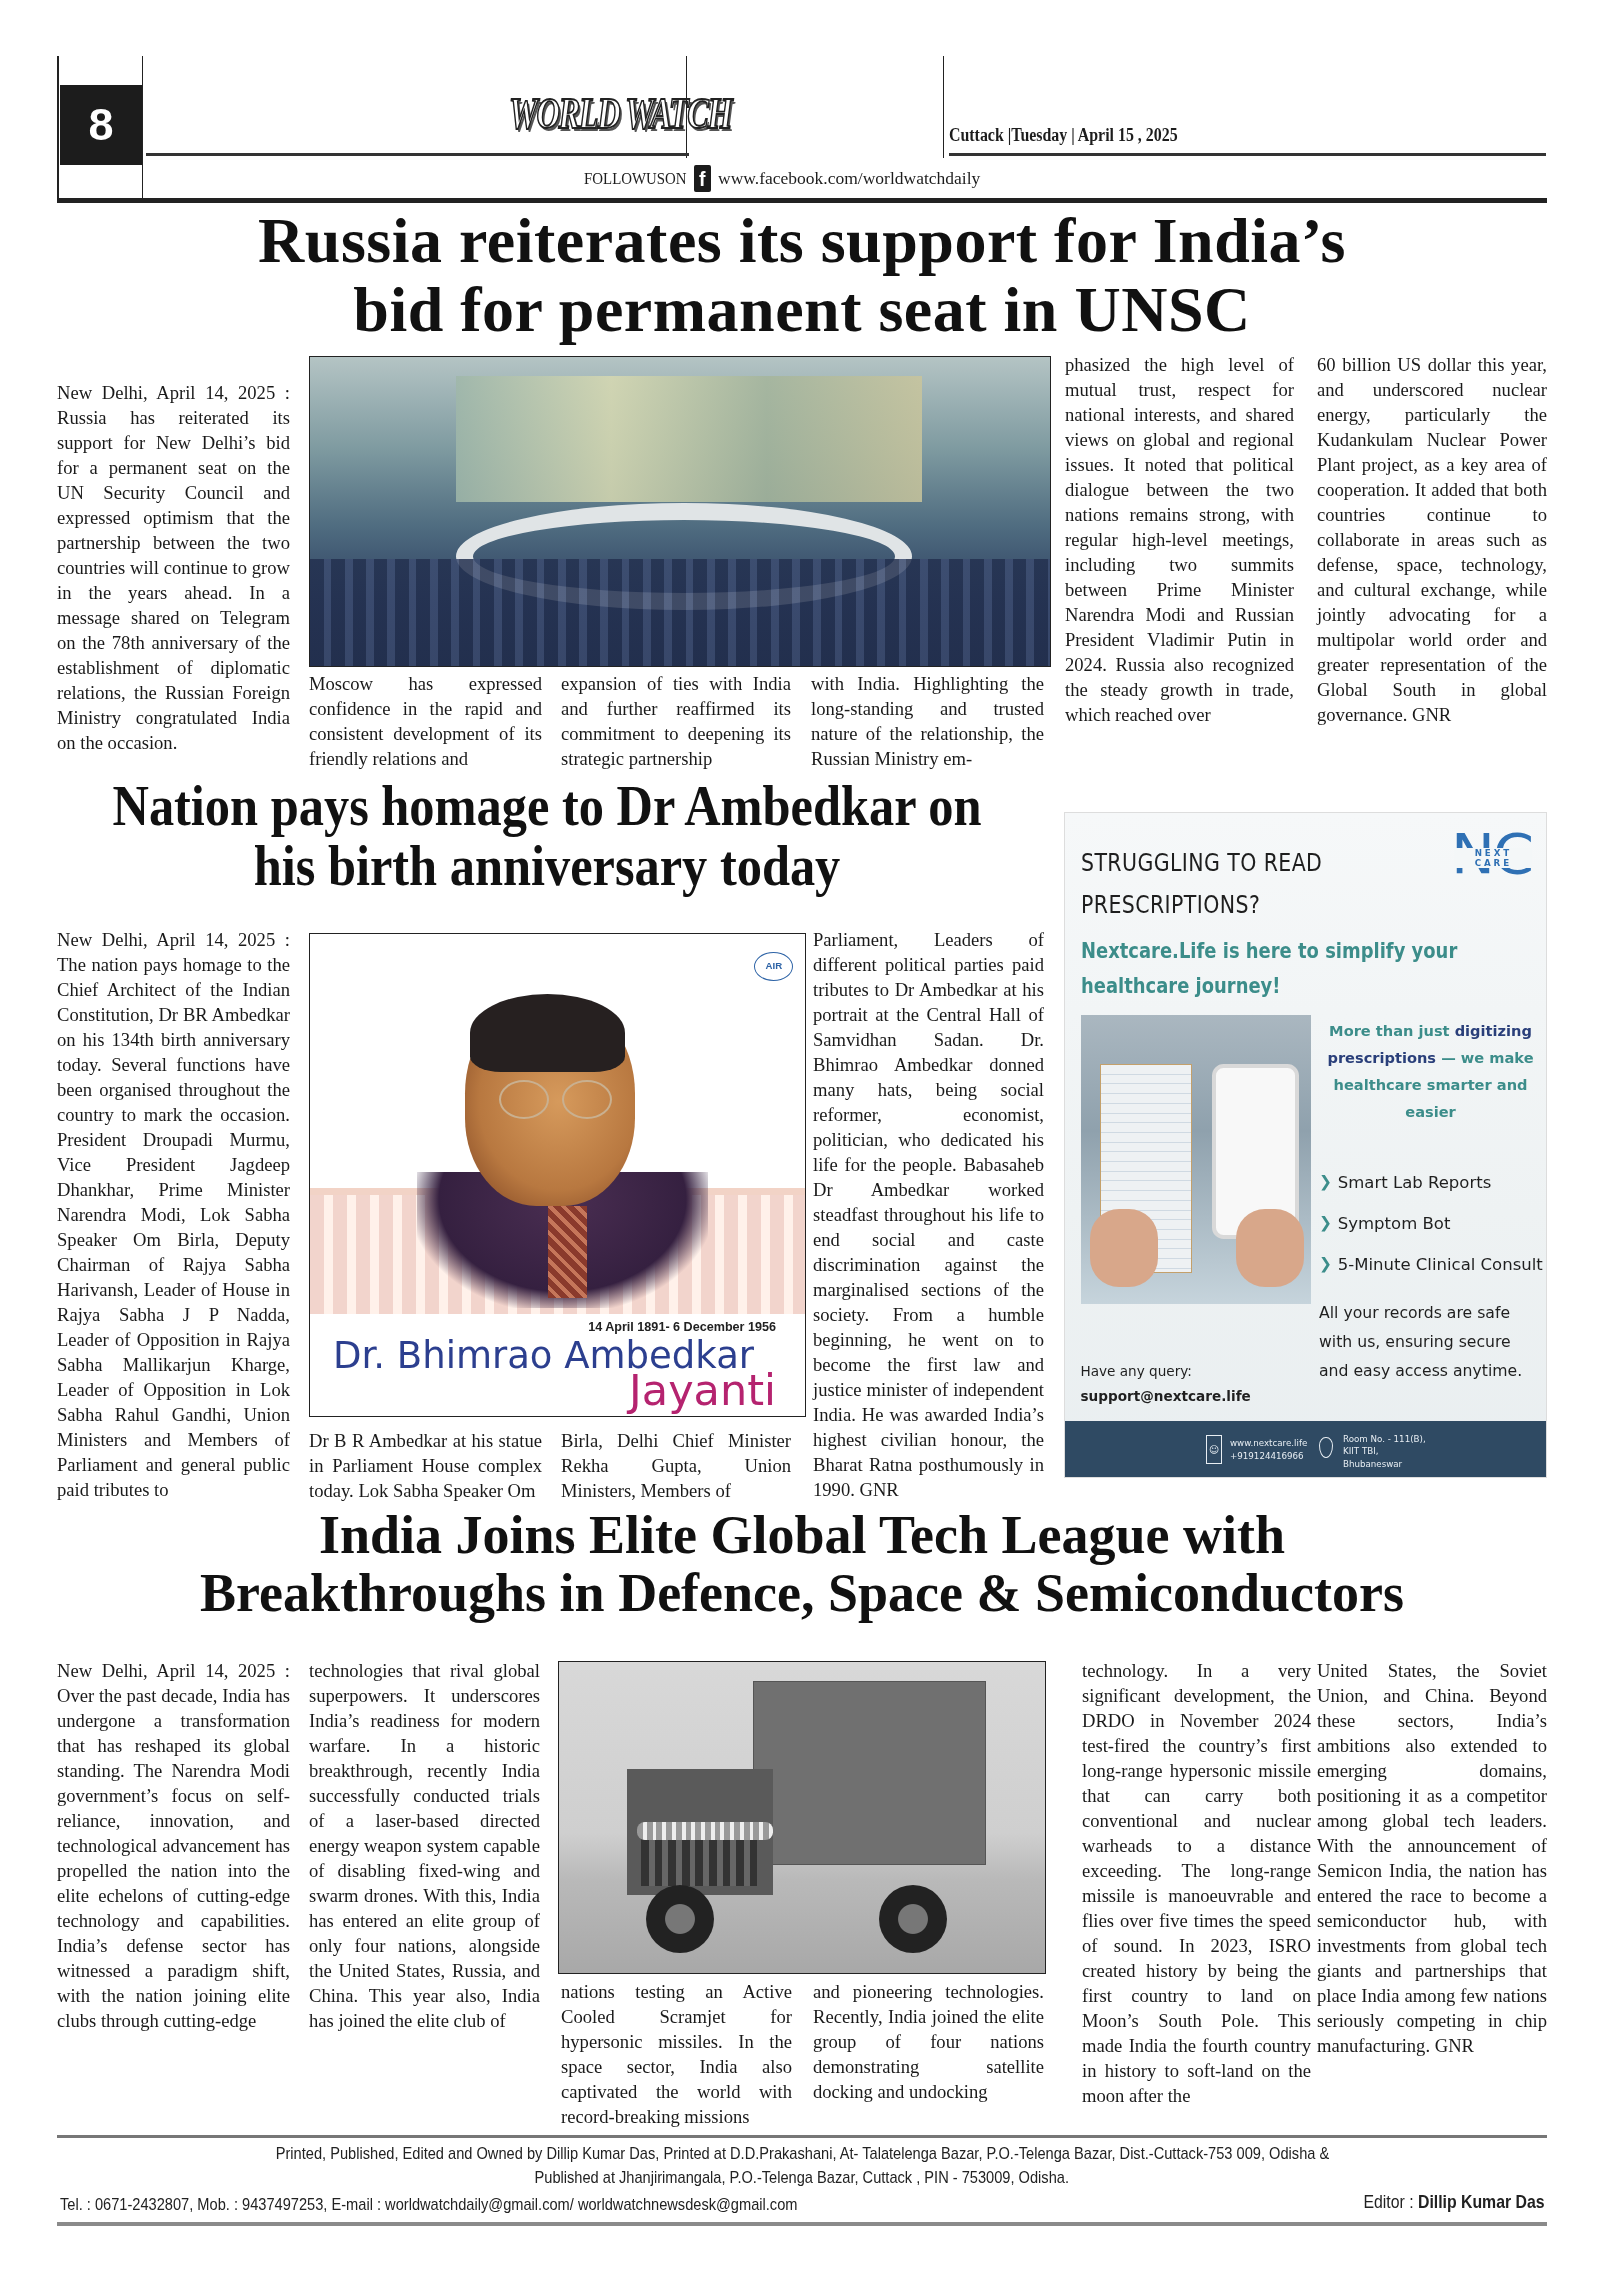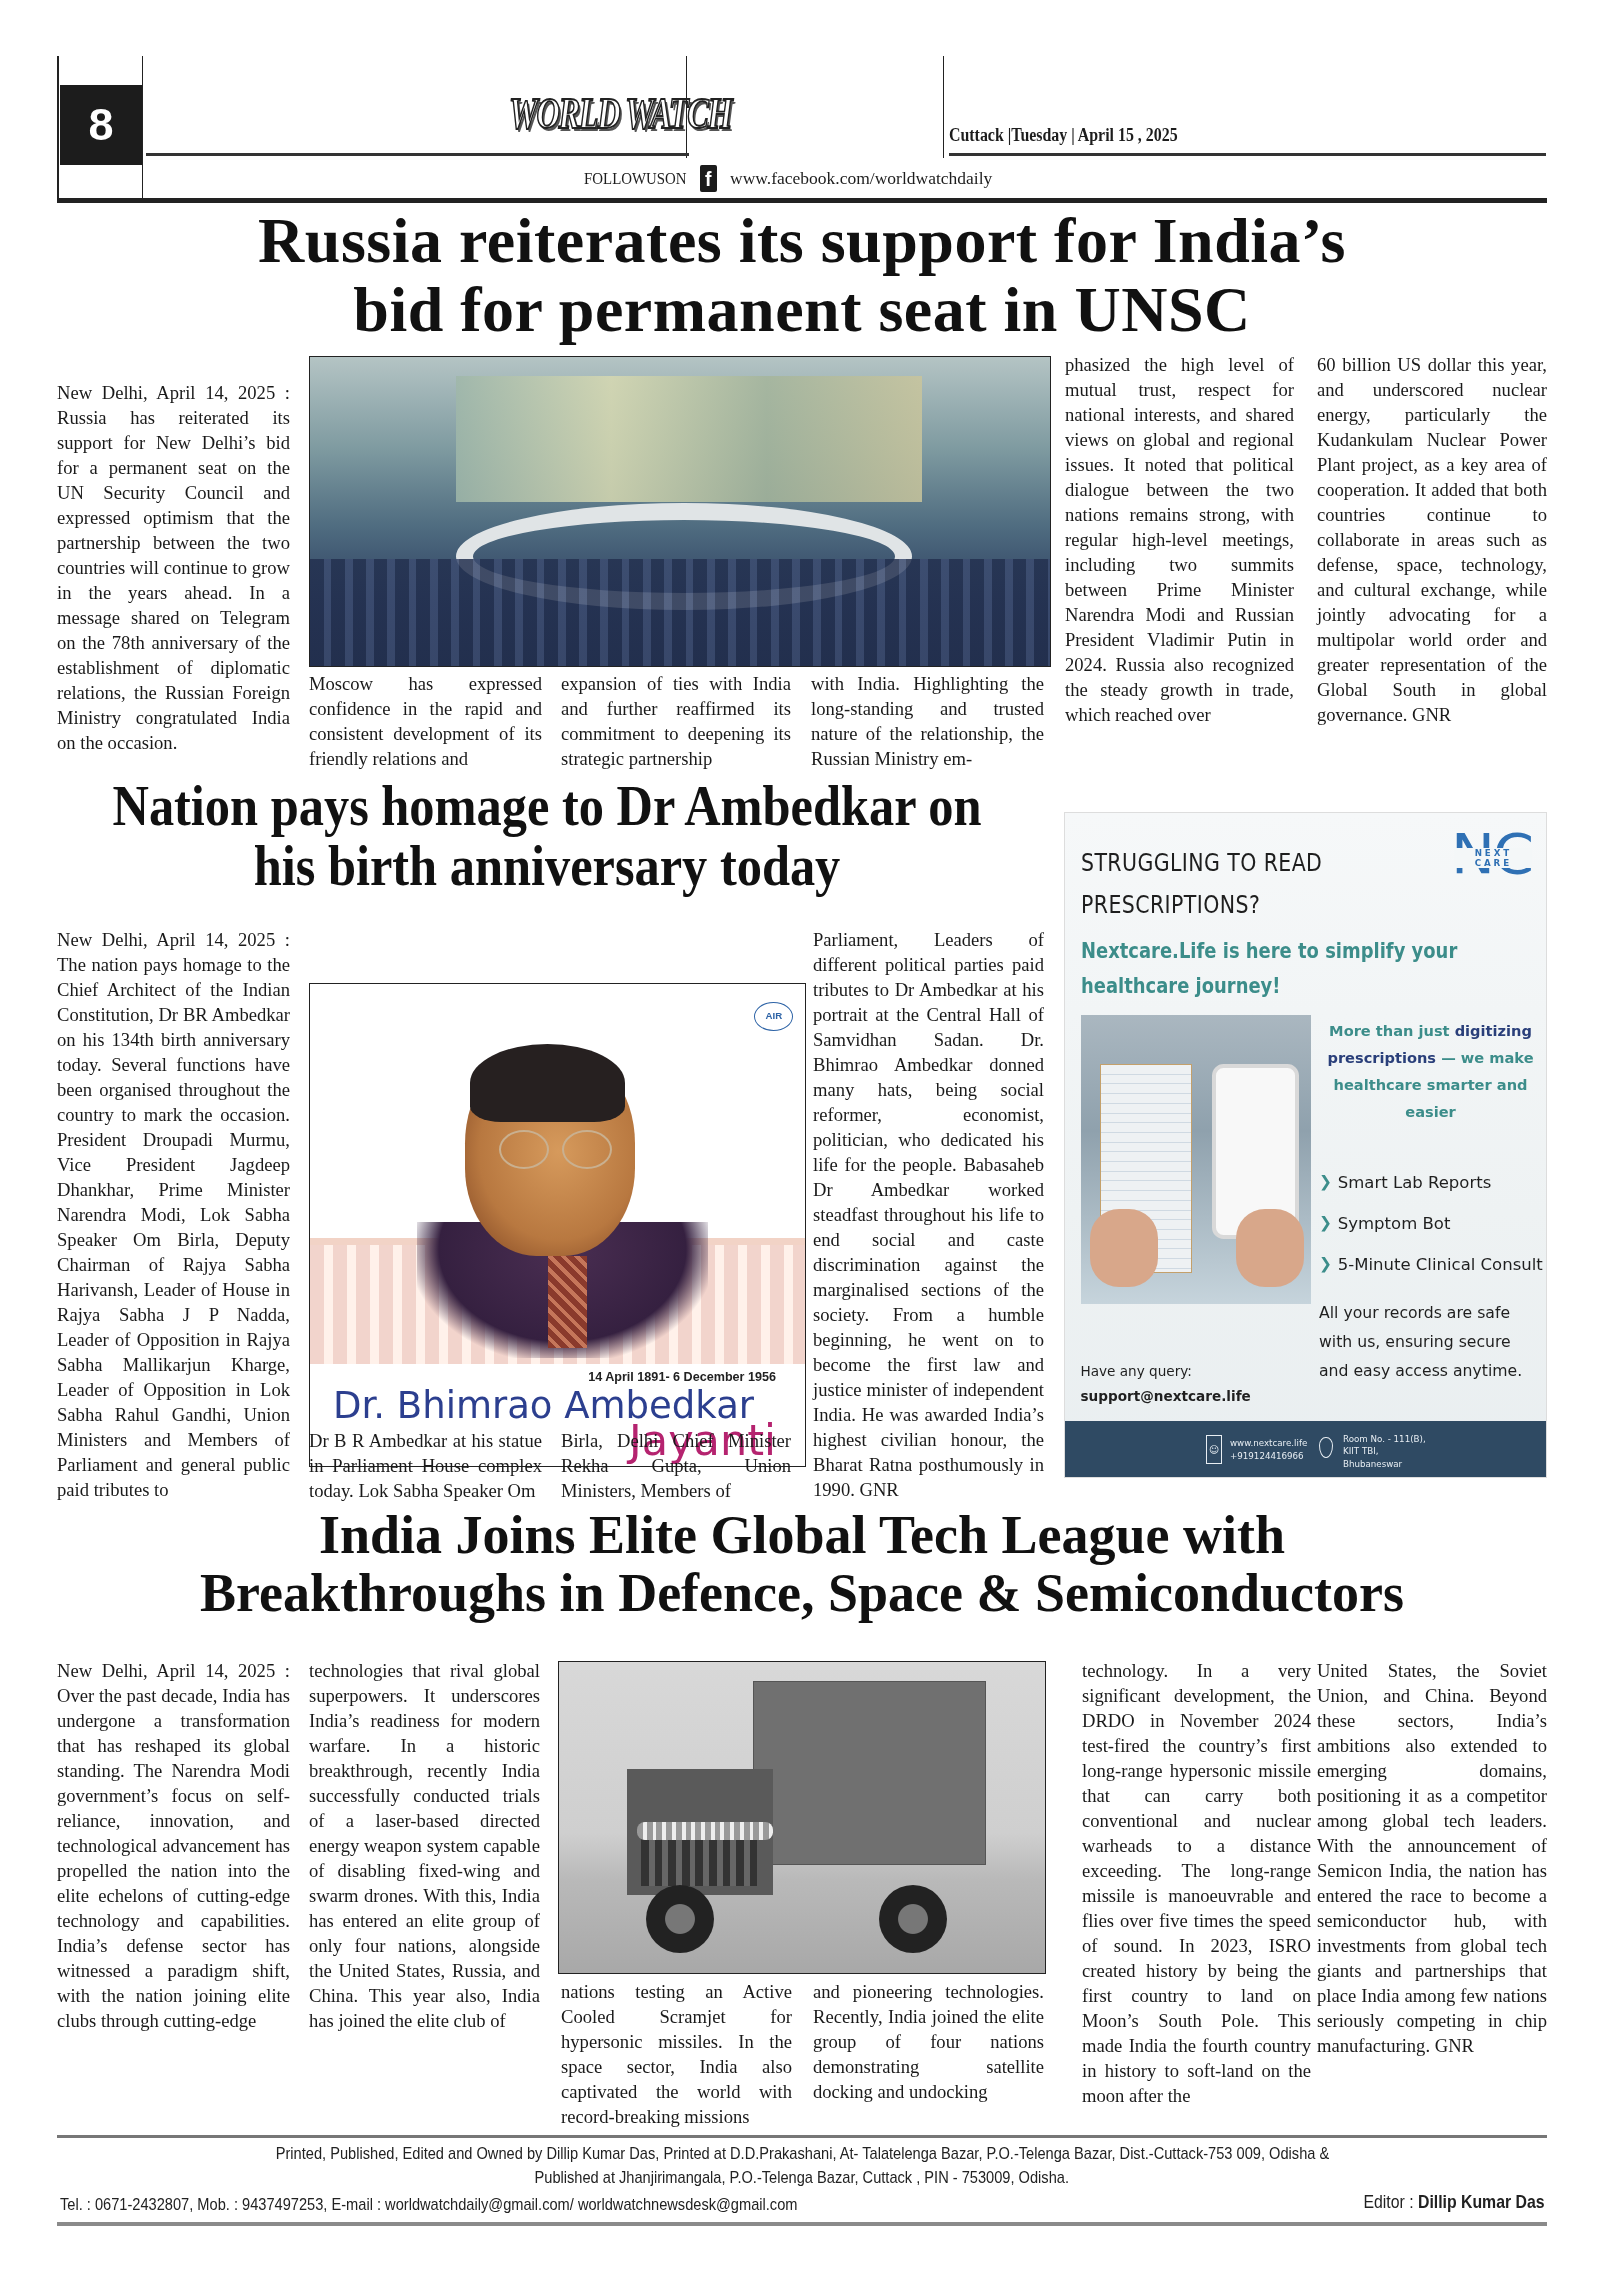--- a/index.html
+++ b/index.html
@@ -13,21 +13,21 @@
              font-family: "Liberation Sans", sans-serif; font-weight: bold; font-size: 45px; text-align: center; line-height: 80px; }
   .logo { position: absolute; left: 509px; top: 87px; width: 180px; height: 68px; font-family: "Liberation Serif", serif;
           font-size: 45px; font-weight: bold; font-style: italic; letter-spacing: -1.9px; color: #fff;
           -webkit-text-stroke: 1.9px #222; transform: scaleX(0.72); transform-origin: left; white-space: nowrap; text-shadow: 2.9px 2.9px 0 #555; }
   .logo-sep { position: absolute; left: 686px; top: 56px; width: 1px; height: 102px; background: #222; }
   .date-sep { position: absolute; left: 943px; top: 56px; width: 1px; height: 102px; background: #222; }
   .mast-rule-l { position: absolute; left: 146px; top: 153px; width: 543px; height: 2.9px; background: #333; }
   .mast-rule-r { position: absolute; left: 949px; top: 153px; width: 597px; height: 2.9px; background: #333; }
   .dateline { position: absolute; left: 949px; top: 124px; font-family: "Liberation Serif", serif; font-weight: bold;
               font-size: 19.4px; transform: scaleX(0.82); transform-origin: left; white-space: nowrap; }
-  .follow { position: absolute; left: 566px; top: 165px; display: flex; align-items: center; gap: 13px;
+  .follow { position: absolute; left: 566px; top: 165px; display: flex; align-items: center; gap: 7px;
             font-family: "Liberation Serif", serif; font-size: 17.5px; white-space: nowrap; }
   .follow .lbl { transform: scaleX(0.85); transform-origin: right; }
   .fb-icon { width: 17.5px; height: 27px; background: #1b1b1b; color: #fff; font-family: "Liberation Sans", sans-serif;
              font-weight: bold; font-size: 19.4px; text-align: center; line-height: 29px; border-radius: 1.9px; }
   .top-rule { position: absolute; left: 57px; top: 198px; width: 1490px; height: 4.9px; background: #222; }
 
   
   .headline { position: absolute; text-align: center; font-family: "Liberation Serif", serif; font-weight: bold; color: #111; line-height: 1.08; }
   .h1 { left: 57px; top: 206px; width: 1490px; font-size: 64px; letter-spacing: 0.5px; }
   .h2 { left: 57px; top: 776px; width: 980px; font-size: 56px; transform: scaleX(0.9); transform-origin: center; }
@@ -41,21 +41,21 @@
   
   .photo { position: absolute; border: 1.9px solid #222; overflow: hidden; }
   .unsc { left: 309px; top: 356px; width: 742px; height: 311px;
           background: linear-gradient(180deg, #b4c4c4 0%, #7e9aa0 30%, #4f6c80 55%, #2d3e60 80%, #1f2b45 100%); }
   .unsc .mural { position: absolute; left: 146px; top: 19.4px; width: 466px; height: 126px;
                  background: linear-gradient(90deg, #9fb7a9, #d7d9b1, #a5b59b, #c9c59c); opacity: .85; }
   .unsc .ring { position: absolute; left: 146px; top: 146px; width: 456px; height: 107px; border: 17.5px solid #e0e4e6;
                 border-radius: 50%; }
   .unsc .seats { position: absolute; left: 0; bottom: 0; width: 100%; height: 107px;
                  background: repeating-linear-gradient(90deg, #23304f 0 13.6px, #3c4c70 13.6px 21.3px); opacity: .85; }
-  .amb-img { position: absolute; left: 309px; top: 983px; width: 497px; height: 484px; border: 1.9px solid #222; background: #fff; overflow: hidden; }
+  .amb-img { position: absolute; left: 309px; top: 933px; width: 497px; height: 484px; border: 1.9px solid #222; background: #fff; overflow: hidden; }
   .amb-parl { position: absolute; left: 0; top: 254px; width: 100%; height: 126px;
               background: repeating-linear-gradient(90deg, #f1d0c7 0 13.6px, #fff0e8 13.6px 23px); border-top: 7.8px solid #f1cfc0; opacity: .9; }
   .amb-face { position: absolute; left: 155px; top: 63px; width: 170px; height: 209px; background: radial-gradient(ellipse at 55% 50%, #d69a5c 0%, #b87840 60%, #7a4020 100%);
               border-radius: 46% 46% 42% 42%; }
   .amb-hair { position: absolute; left: 160px; top: 60px; width: 155px; height: 78px; background: #262020; border-radius: 50% 50% 20% 20%; }
   .amb-suit { position: absolute; left: 107px; top: 238px; width: 291px; height: 136px; background: radial-gradient(ellipse at 50% 20%, #4a2e52 0%, #352040 60%, transparent 75%); }
   .amb-tie { position: absolute; left: 238px; top: 272px; width: 39px; height: 92px; background: repeating-linear-gradient(45deg, #8a3a2c 0 5.8px, #c5765a 5.8px 9.7px); }
   .amb-glass { position: absolute; top: 146px; width: 50px; height: 39px; border: 2.9px solid #c9b090; border-radius: 50%; }
   .amb-logo { position: absolute; right: 11.6px; top: 17.5px; width: 39px; height: 29px; border: 1.9px solid #2d63a6; border-radius: 50%;
               font-family: "Liberation Sans", sans-serif; font-size: 9.7px; color: #2d63a6; text-align: center; line-height: 25px; font-weight: bold; }

